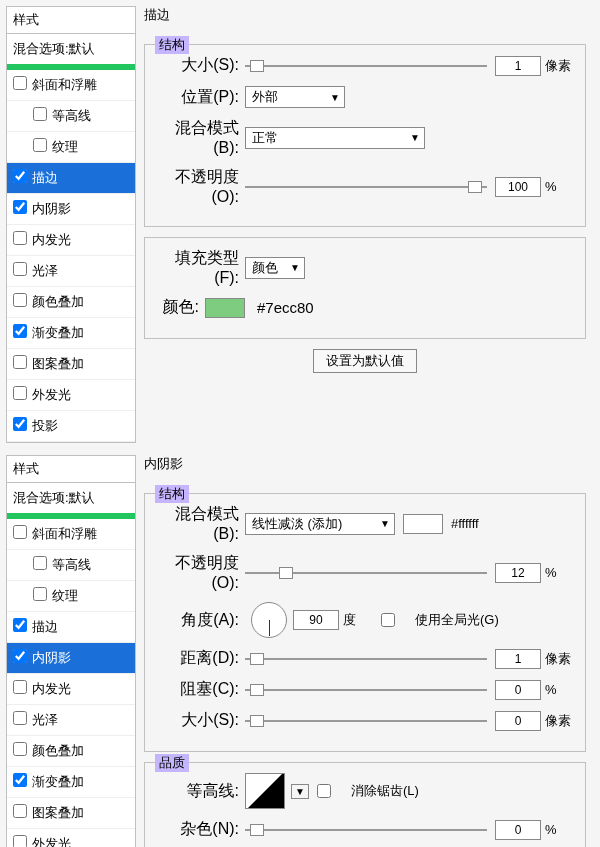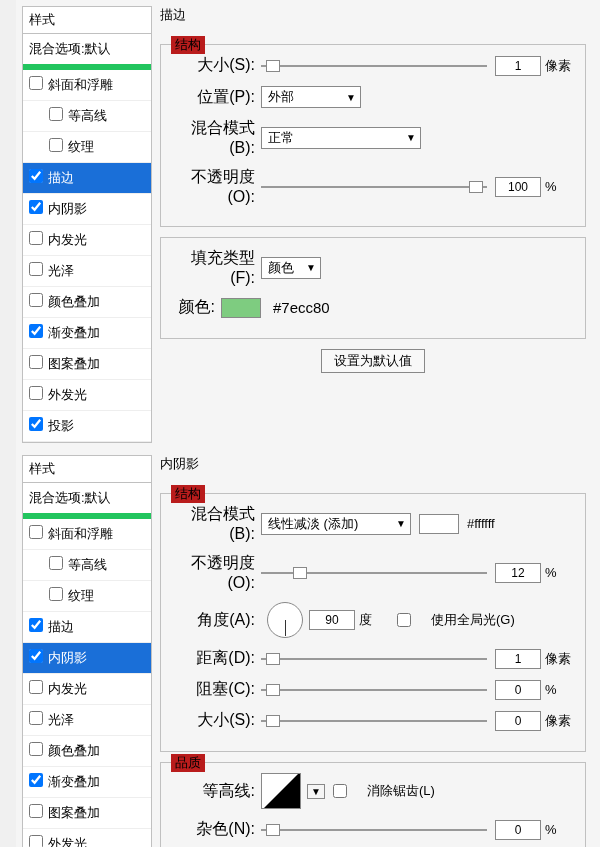--- a/index.html
+++ b/index.html
@@ -1,27 +1,27 @@
 <!DOCTYPE html>
 <html><head>
 <meta charset="utf-8">
 <style>
 * { box-sizing: border-box; margin: 0; padding: 0; }
 body { font-family: "Microsoft YaHei", SimSun, sans-serif; font-size: 13px; background: #f0f0f0; color: #000; width: 600px; }
-.dialog { display: flex; padding: 6px; background: #f5f5f5; margin-left: 16px; }
+.dialog { display: flex; padding: 6px; background: #f5f5f5; }
 .style-panel { width: 130px; border: 1px solid #c0c0c0; background: #fff; }
 .style-header { padding: 4px 6px; border-bottom: 1px solid #c0c0c0; }
 .blend-opt { padding: 6px 6px; border-bottom: 6px solid #22c55e; }
 .style-item { display: flex; padding: 6px 6px; gap: 5px; border-bottom: 1px solid #eee; }
 .style-item.indent { padding-left: 26px; }
 .style-item.selected { background: #1a6fd8; color: #fff; }
 input[type=checkbox] { width: 14px; height: 14px; }
 .main-panel { flex: 1; padding: 0 8px; }
 .group { border: 1px solid #c0c0c0; margin-bottom: 10px; padding: 10px 10px; position: relative; }
-.group-title { position: absolute; top: -9px; left: 10px; background: #b91c1c; padding: 0 4px; font-size: 13px; }
+.group-title { position: absolute; top: -9px; left: 10px; background: #c4b5fd; padding: 0 4px; font-size: 13px; }
 .section-title { font-size: 13px; margin-bottom: 20px; }
 .row { display: flex; align-items: center; margin-bottom: 10px; }
 .label { width: 90px; text-align: right; padding-right: 6px; font-size: 16px; }
 .slider { flex: 1; height: 16px; position: relative; margin-right: 8px; }
 .track { position: absolute; top: 7px; left: 0; right: 0; height: 2px; background: #999; }
 .thumb { position: absolute; top: 2px; width: 14px; height: 12px; background: #fff; border: 1px solid #888; }
 .num-input { width: 46px; height: 20px; border: 1px solid #888; background: #fff; text-align: center; font-size: 12px; padding: 1px; }
 .unit { width: 34px; padding-left: 4px; }
 .dropdown { height: 22px; border: 1px solid #888; background: #fff; display: inline-flex; align-items: center; justify-content: space-between; padding: 0 4px 0 6px; }
 .arrow { font-size: 10px; }
@@ -105,21 +105,21 @@
           </div>
           <div class="row">
             <div class="label">位置(P):</div>
             <div class="dropdown" style="width:100px">
               <span>外部</span>
               <span class="arrow">▼</span>
             </div>
           </div>
           <div class="row">
             <div class="label">混合模式(B):</div>
-            <div class="dropdown" style="width:160px">
+            <div class="dropdown" style="width:180px">
               <span>正常</span>
               <span class="arrow">▼</span>
             </div>
           </div>
           <div class="row">
             <div class="label">不透明度(O):</div>
             <div class="slider">
               <div class="track"></div>
               <div class="thumb" style="left:92%"></div>
             </div>

